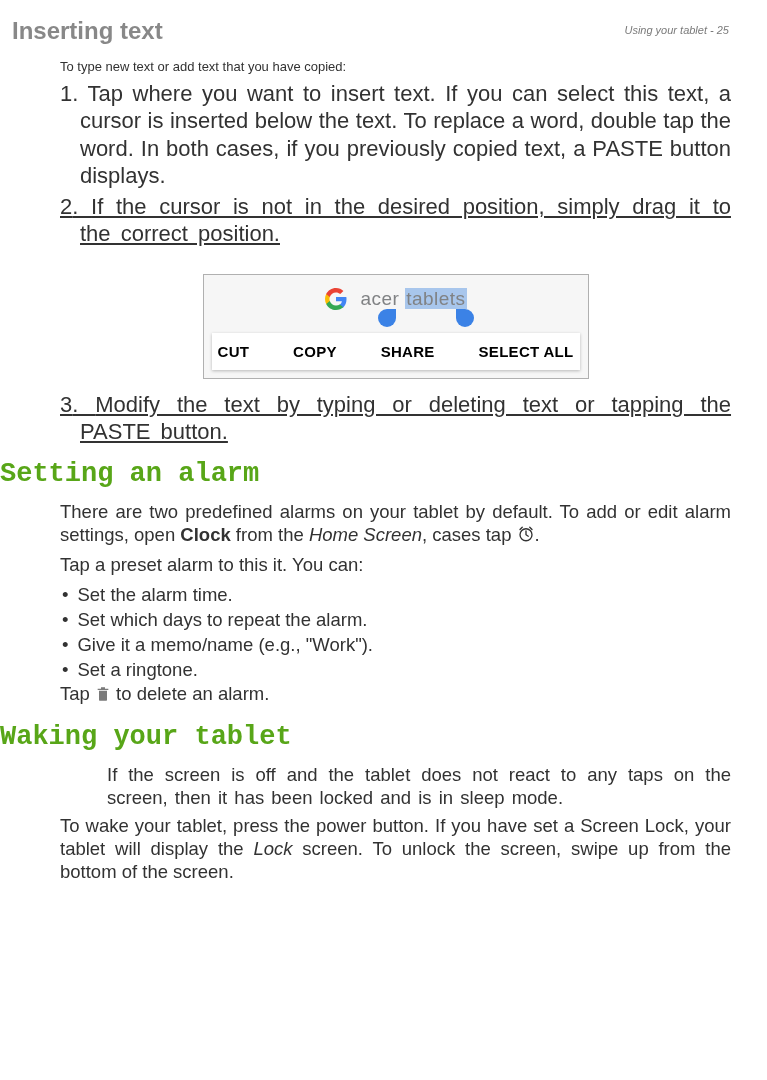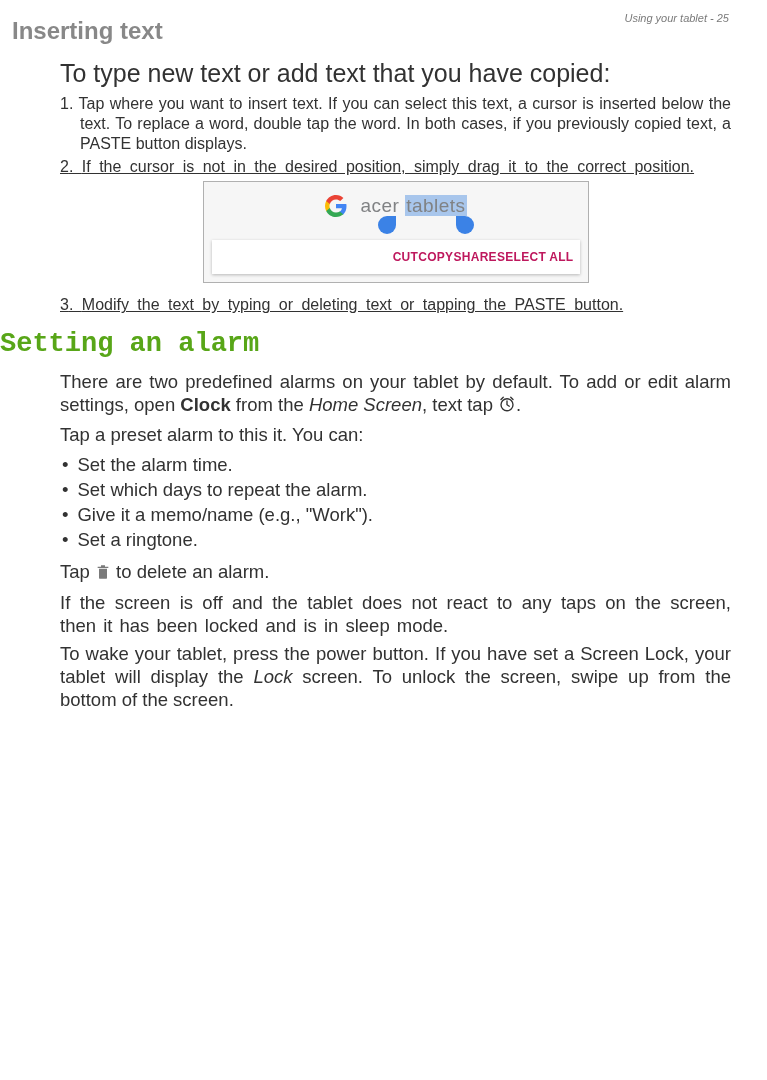--- a/index.html
+++ b/index.html
@@ -7,95 +7,95 @@
       font-family: Arial, Helvetica, sans-serif;
       width: 767px;
       height: 1080px;
       background: #ffffff;
       color: #323232;
       padding: 0 36px;
       position: relative;
     }
     .page-header {
       position: absolute;
-      top: 12px;
+      top: 24px;
       right: 38px;
       font-size: 11px;
       font-style: italic;
       color: #7a7a7a;
     }
     .content { padding-top: 17px; }
     h2.sub {
       color: #888888;
       font-weight: bold;
       font-size: 24px;
       margin-bottom: 14px;
       margin-left: -24px;
     }
     .body-block { padding-left: 24px; }
-    p.intro { font-size: 25px; margin-bottom: 6px; }
+    p.intro { font-size: 13px; margin-bottom: 6px; }
     ol.steps { list-style: none; counter-reset: step; }
     ol.steps li {
       counter-increment: step;
-      font-size: 16px;
+      font-size: 22px;
       text-align: justify;
       margin-bottom: 4px;
       padding-left: 20px;
       text-indent: -20px;
       line-height: 1.24;
     }
     ol.steps li::before { content: counter(step) ". "; }
     ol.steps li.wide { word-spacing: 4px; text-decoration: underline; }
     .screenshot-frame {
       width: 386px;
       border: 1px solid #b0b0b0;
-      margin: 4px auto 12px auto;
+      margin: 26px auto 12px auto;
       background: #f6f6f6;
     }
     .search-row {
       display: flex; align-items: center; justify-content: center;
       padding: 12px 0 0 0;
     }
     .g-icon { width: 24px; height: 24px; margin-right: 12px; }
     .search-text { font-size: 19px; color: #808284; letter-spacing: 0.5px; }
     .highlight { background: #a8c6ec; padding: 0 1px; }
     .handles { display:flex; justify-content:center; gap: 60px; margin-top:-2px; margin-left: 60px;}
     .handle { width: 18px; height: 18px; background:#3b82e6; border-radius: 0 0 50% 50%; }
     .handle.left { border-radius: 50% 0 50% 50%; }
     .handle.right { border-radius: 0 50% 50% 50%; }
     .action-bar {
       background: #ffffff;
       display: flex;
-      justify-content: flex-end;
+      justify-content: space-between;
       padding: 10px 6px;
       margin: 6px 8px 8px 8px;
       box-shadow: 0 1px 3px rgba(0,0,0,0.25);
       font-weight: bold;
-      font-size: 12px;
-      color: #be185d;
+      font-size: 15px;
+      color: #000000;
       letter-spacing: 0.3px;
     }
     h1.green {
       color: #58a618;
       font-weight: bold;
       font-size: 27px;
       margin: 14px 0 12px -36px;
       font-family: Liberation Mono, monospace;
     }
     .para { font-size: 18.5px; text-align: justify; line-height: 1.22; margin-bottom: 6px; }
     .bold { font-weight: bold; }
     .italic { font-style: italic; }
     .alarm-icon { display:inline-block; vertical-align:-2px; }
     .plus-circle {
       display: inline-flex; align-items:center; justify-content:center;
       width: 22px; height:22px; border-radius:50%;
       background: #df2b2b; color:#fff; font-size:14px; font-weight:bold;
       vertical-align: -4px;
     }
-    ul.bullets { list-style: none; margin: 2px 0 8px 0; }
+    ul.bullets { list-style: none; margin: 2px 0 0 0; }
     ul.bullets li { font-size: 18.5px; line-height:1.35; }
     ul.bullets li::before { content: "•"; margin: 0 9px 0 2px; }
     .trash-icon { display:inline-block; vertical-align:-3px; }
   </style>
 </head>
 <body>
 
 <div class="page-header">Using your tablet - 25</div>
 
 <div class="content">
@@ -135,42 +135,43 @@
 
     <ol class="steps" start="3" style="counter-reset: step 2;">
       <li class="wide">Modify the text by typing or deleting text or tapping the PASTE button.</li>
     </ol>
   </div>
 
   <h1 class="green">Setting an alarm</h1>
 
   <div class="body-block">
     <p class="para">
-      <span>There are two predefined alarms on your tablet by default. To add or edit alarm settings, open </span><span class="bold">Clock</span><span> from the </span><span class="italic">Home Screen</span><span>, text tap </span><span class="alarm-icon"><svg width="18" height="18" viewBox="0 0 24 24">
+      <span>There are two predefined alarms on your tablet by default. To add or edit alarm settings, open </span><span class="bold">Clock</span><span> from the </span><span class="italic">Home Screen</span><span>, cases tap </span><span class="alarm-icon"><svg width="18" height="18" viewBox="0 0 24 24">
             <circle cx="12" cy="13" r="8" fill="none" stroke="#333" stroke-width="1.8"></circle>
             <path d="M12 8v5l3 2" fill="none" stroke="#333" stroke-width="1.8" stroke-linecap="round"></path>
             <path d="M4 6l3-3M20 6l-3-3" fill="none" stroke="#333" stroke-width="1.8" stroke-linecap="round"></path>
           </svg></span><span>.</span>
     </p>
     <p class="para">Tap a preset alarm to this it. You can:</p>
     <ul class="bullets">
       <li>Set the alarm time.</li>
       <li>Set which days to repeat the alarm.</li>
       <li>Give it a memo/name (e.g., "Work").</li>
       <li>Set a ringtone.</li>
     </ul>
     <p class="para">
       <span>Tap </span><span class="trash-icon"><svg width="16" height="18" viewBox="0 0 24 24">
             <path fill="#7a7a7a" d="M6 7h12v14a1 1 0 0 1-1 1H7a1 1 0 0 1-1-1V7z"></path>
             <path fill="#7a7a7a" d="M4 4h16v2H4zM9 2h6v2H9z"></path>
           </svg></span><span> to delete an alarm.</span>
     </p>
   </div>
 
+  <h1 class="green">Waking your tablet</h1>
 
   <div class="body-block">
-    <p class="para" style="word-spacing:2px;">If the screen is off and the tablet does not react to any taps on the screen, then it has been locked and is in sleep mode.</p>
+    <p class="para" style="word-spacing:2px;margin-left:47px;">If the screen is off and the tablet does not react to any taps on the screen, then it has been locked and is in sleep mode.</p>
     <p class="para">
       <span>To wake your tablet, press the power button. If you have set a Screen Lock, your tablet will display the </span><span class="italic">Lock</span><span> screen. To unlock the screen, swipe up from the bottom of the screen.</span>
     </p>
   </div>
 
 </div>
 
 </body></html>

